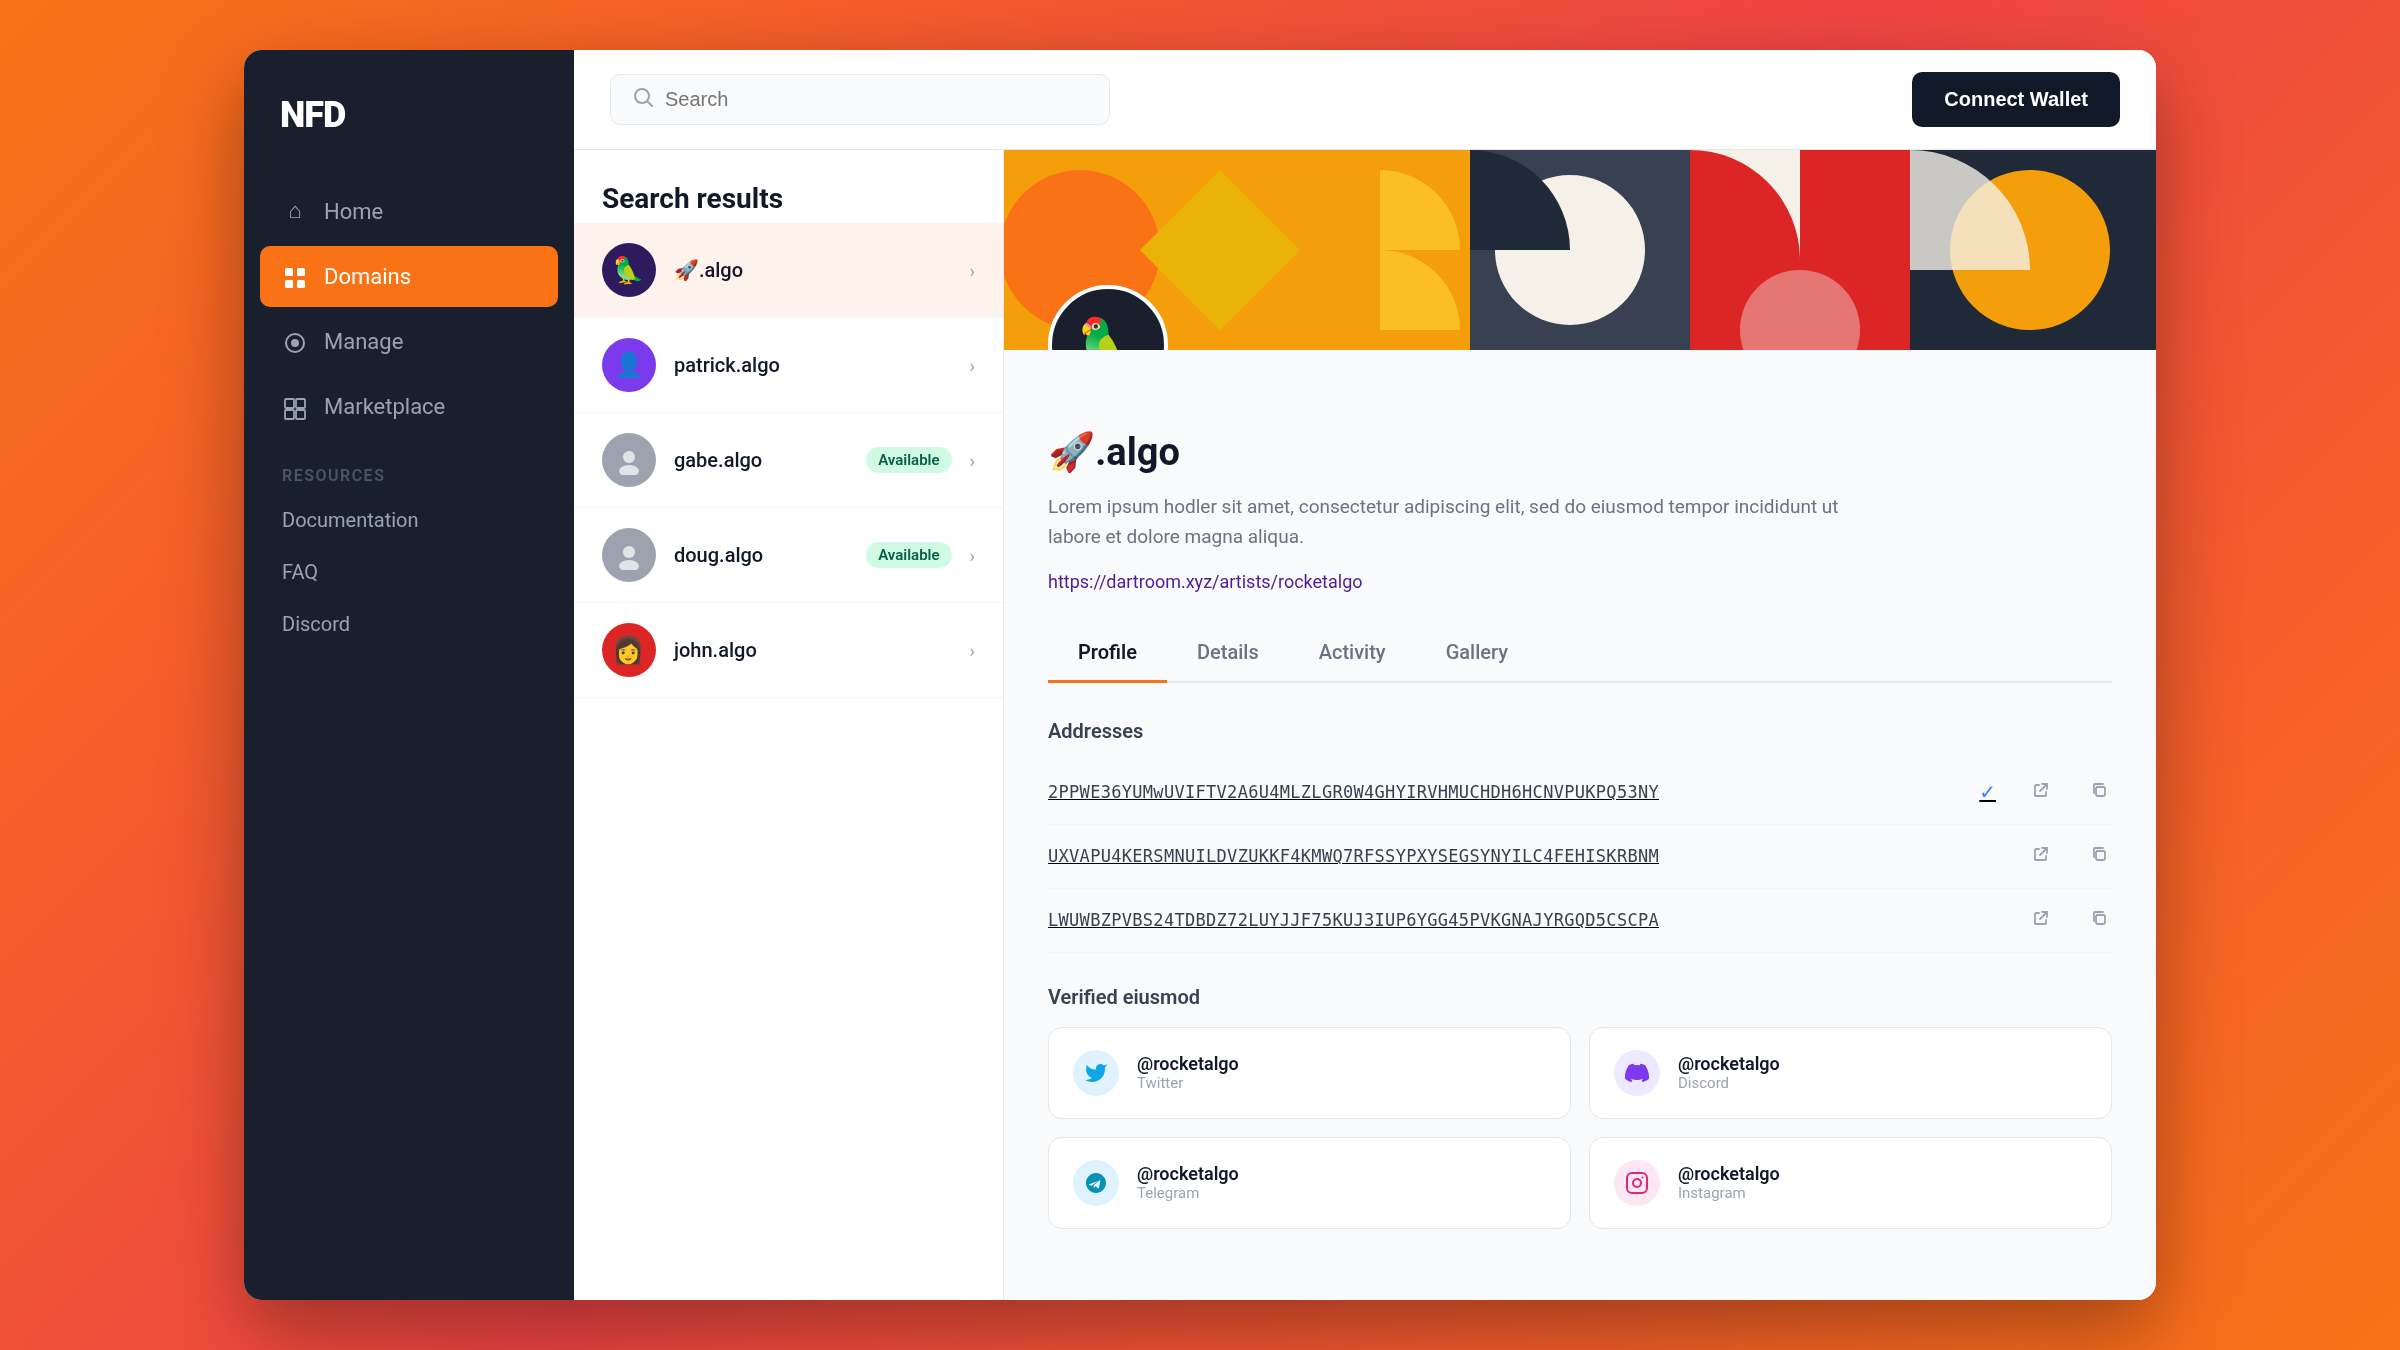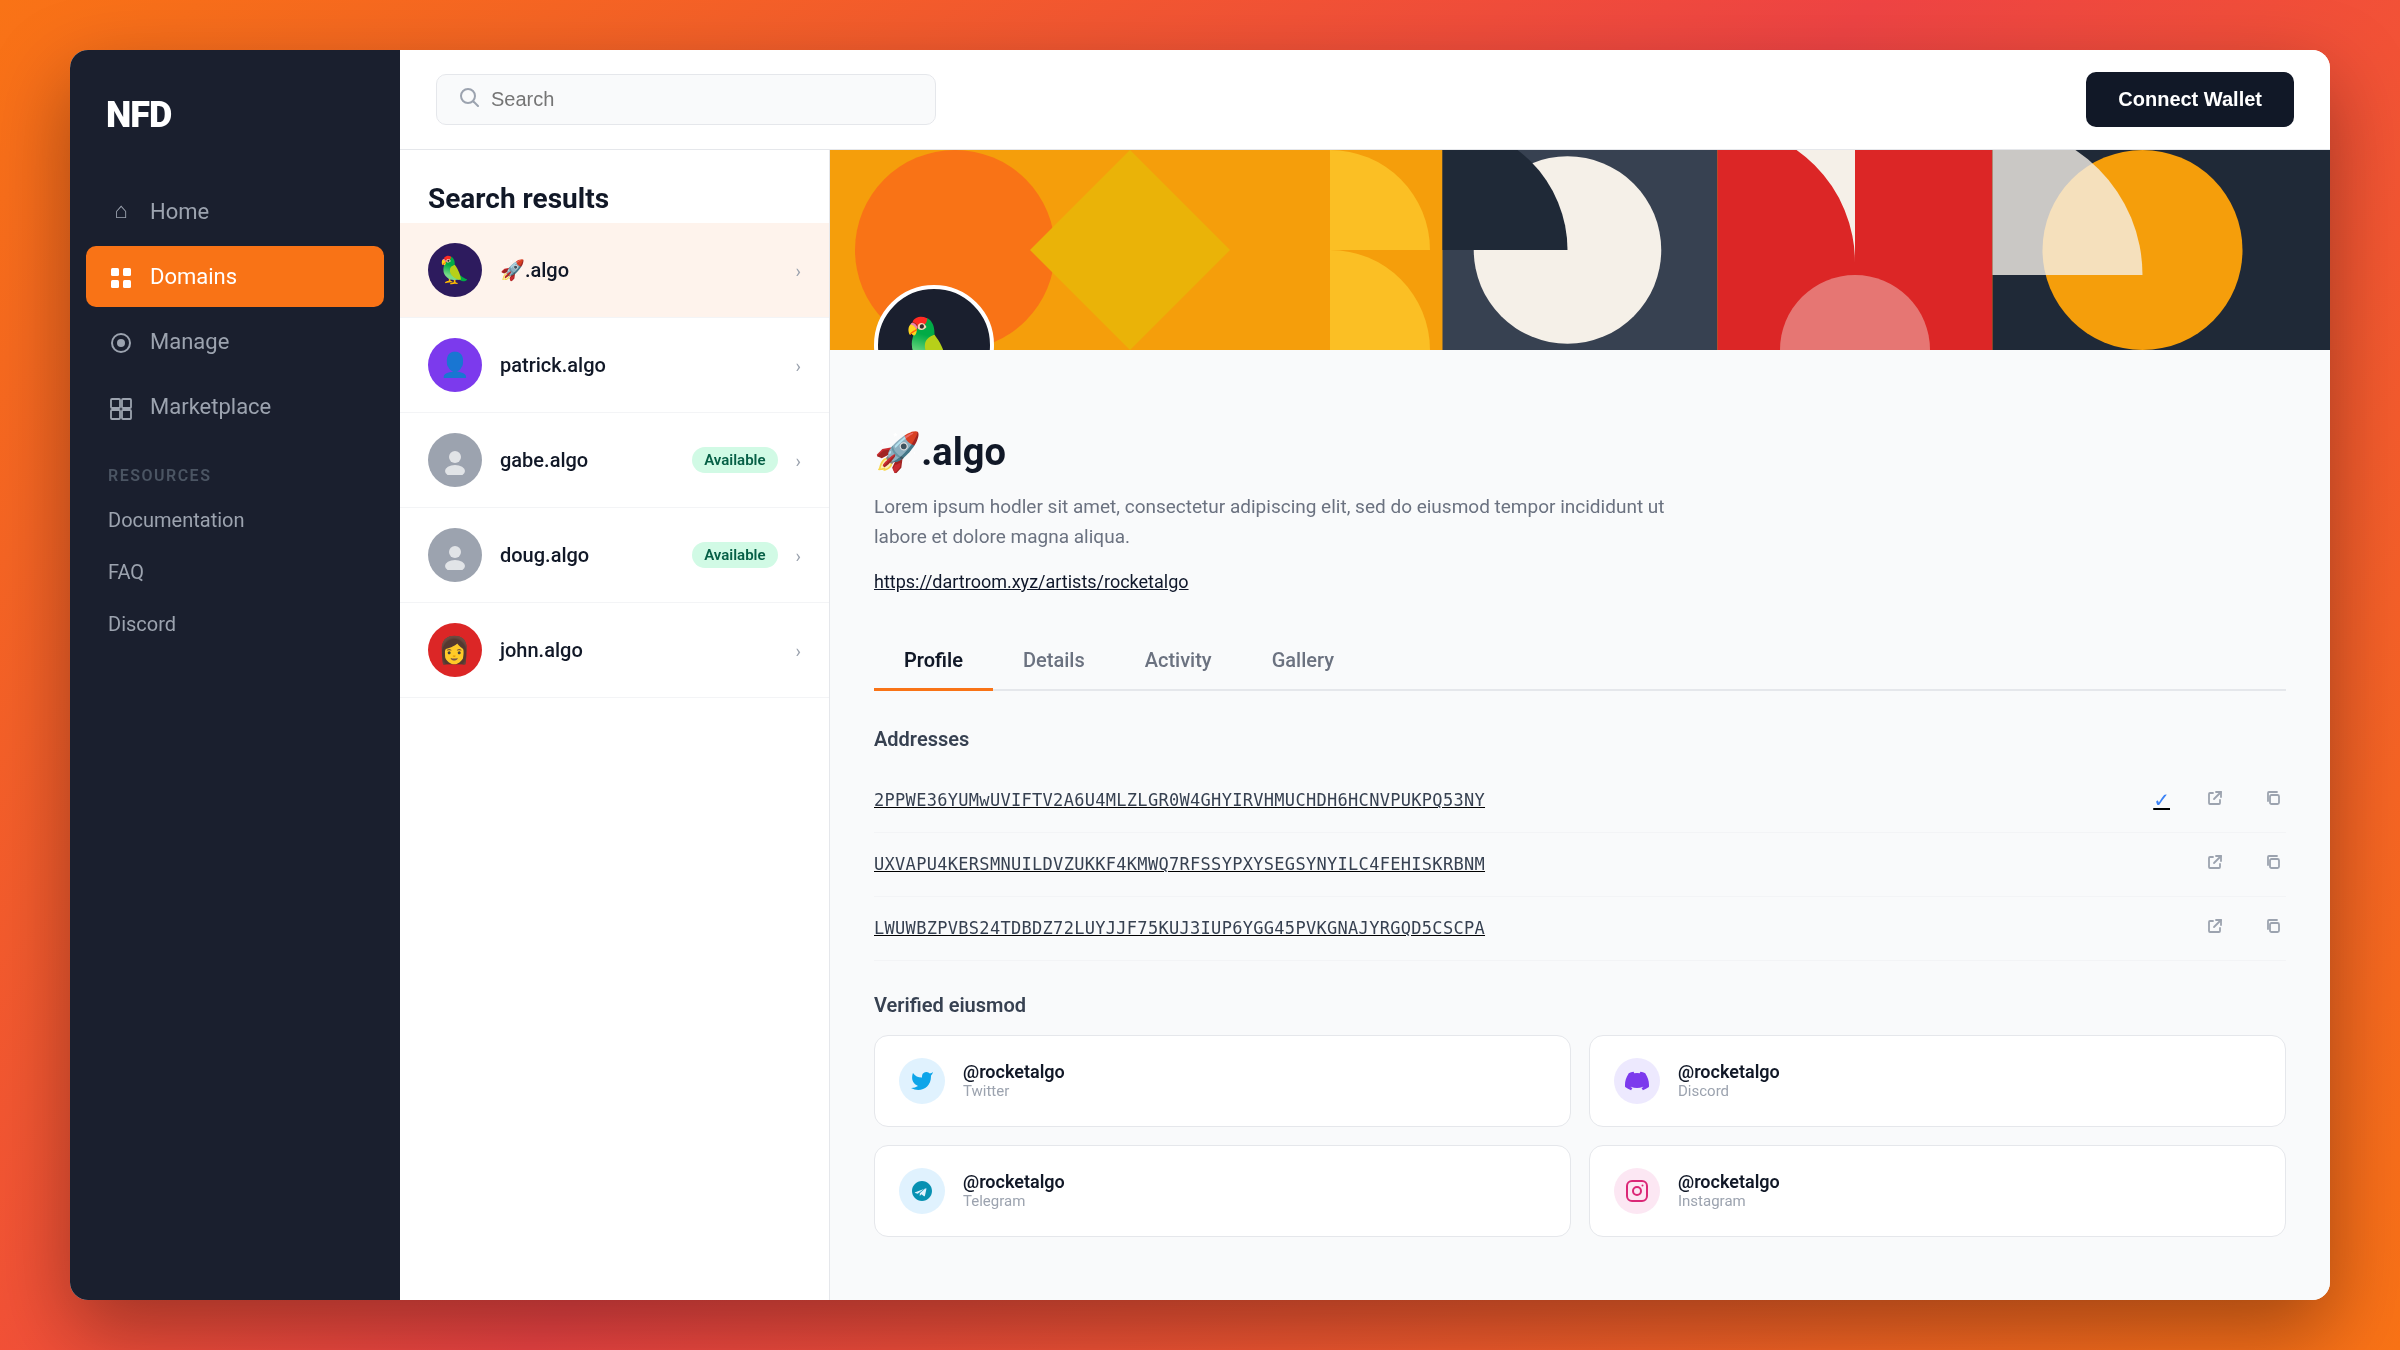--- a/index.html
+++ b/index.html
@@ -6,21 +6,21 @@
     body {
       width: 2400px;
       height: 1350px;
       background: linear-gradient(135deg, #f97316 0%, #ef4444 50%, #f97316 100%);
       display: flex;
       align-items: center;
       justify-content: center;
       font-family: -apple-system, BlinkMacSystemFont, 'Segoe UI', Roboto, sans-serif;
     }
     .window {
-      width: 2260px;
+      width: 1912px;
       height: 1250px;
       background: #f3f4f6;
       border-radius: 18px;
       overflow: hidden;
       display: flex;
       box-shadow: 0 30px 80px rgba(0,0,0,0.35);
     }
     
     .sidebar {
       width: 330px;
@@ -237,23 +237,22 @@
     }
     .profile-desc {
       font-size: 19px;
       color: #6b7280;
       line-height: 1.6;
       margin-bottom: 18px;
       max-width: 820px;
     }
     .profile-link {
       font-size: 18px;
-      color: #0f172a;
-      text-decoration: underline;
-      margin-bottom: 40px;
+      color: #4c1d95;
+      margin-bottom: 32px;
       display: block;
       cursor: pointer;
     }
     
     .tabs {
       display: flex;
       gap: 0;
       border-bottom: 2px solid #e5e7eb;
       margin-bottom: 36px;
     }

